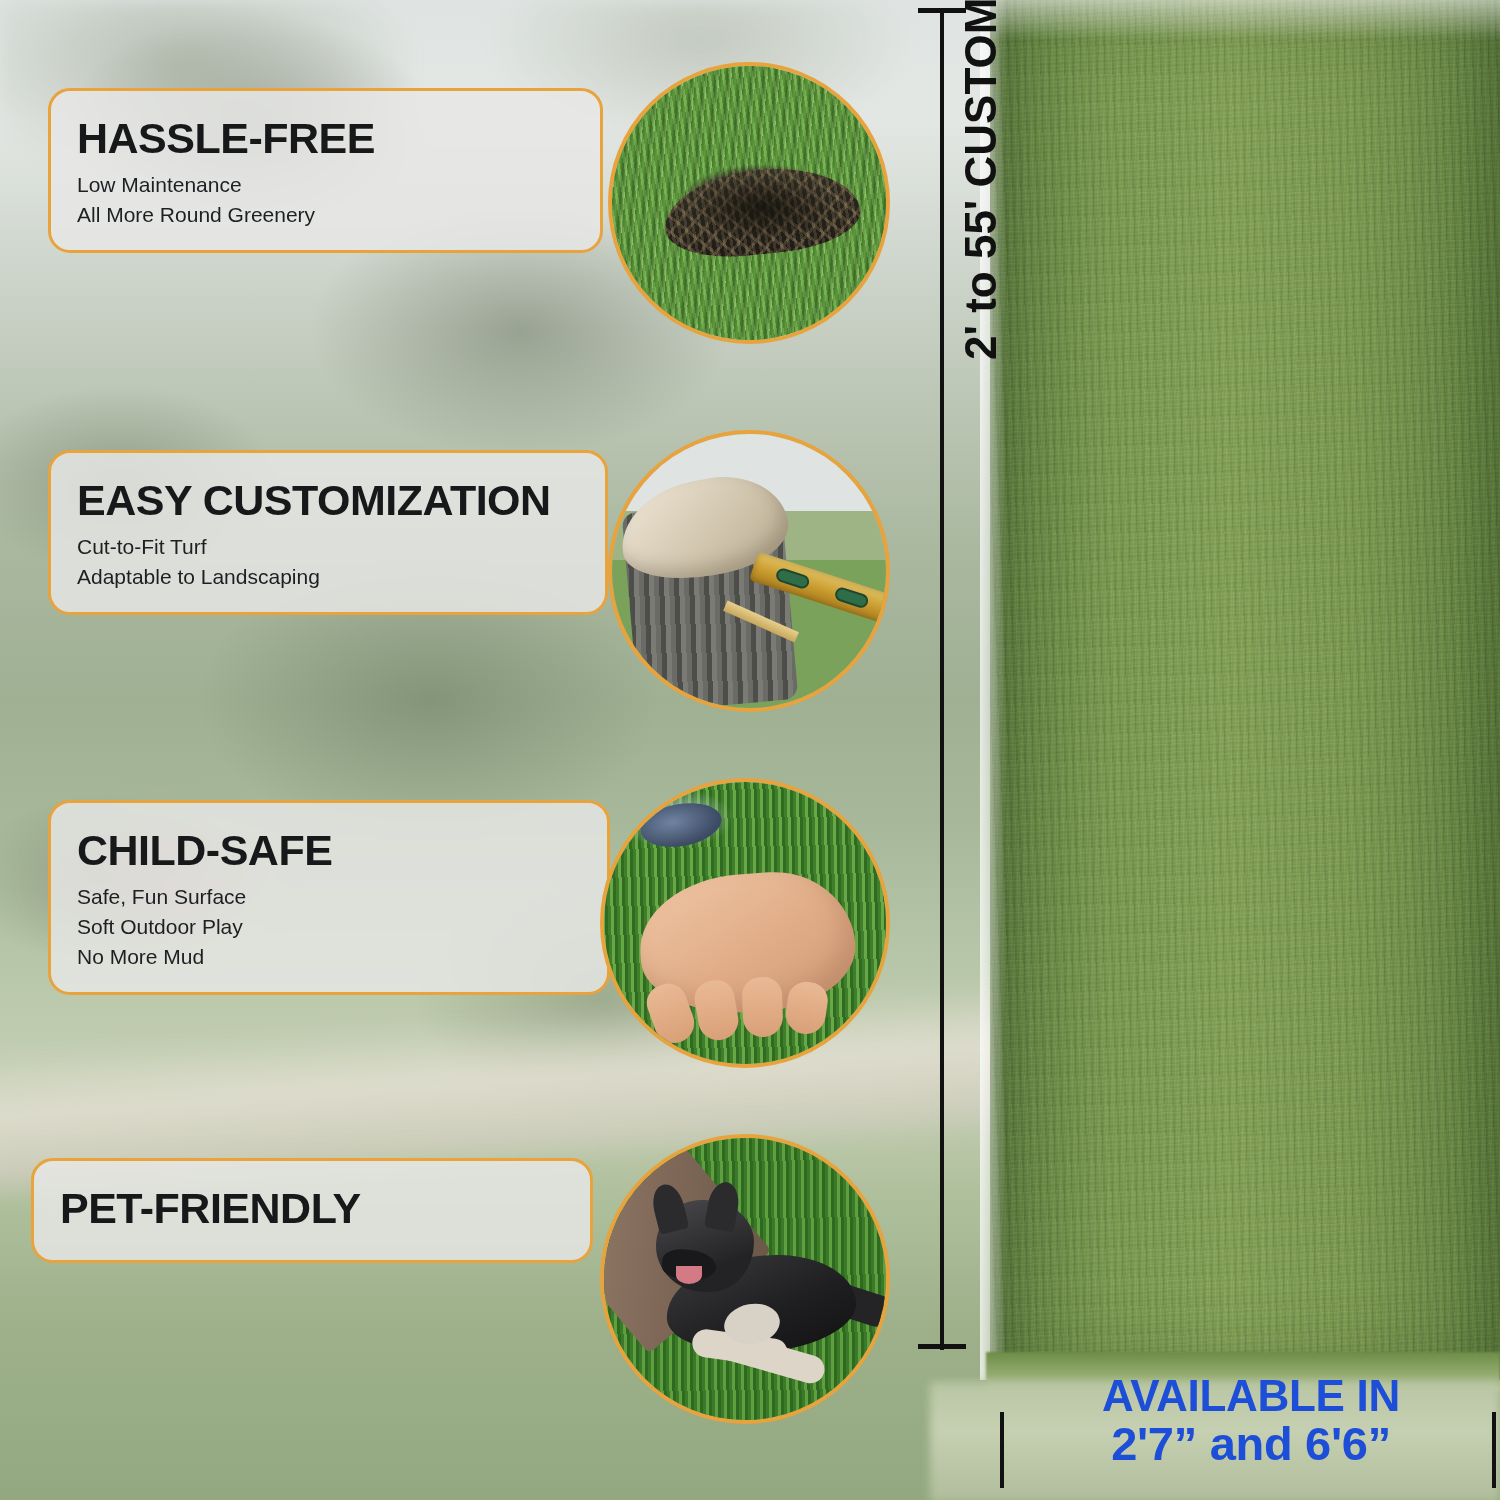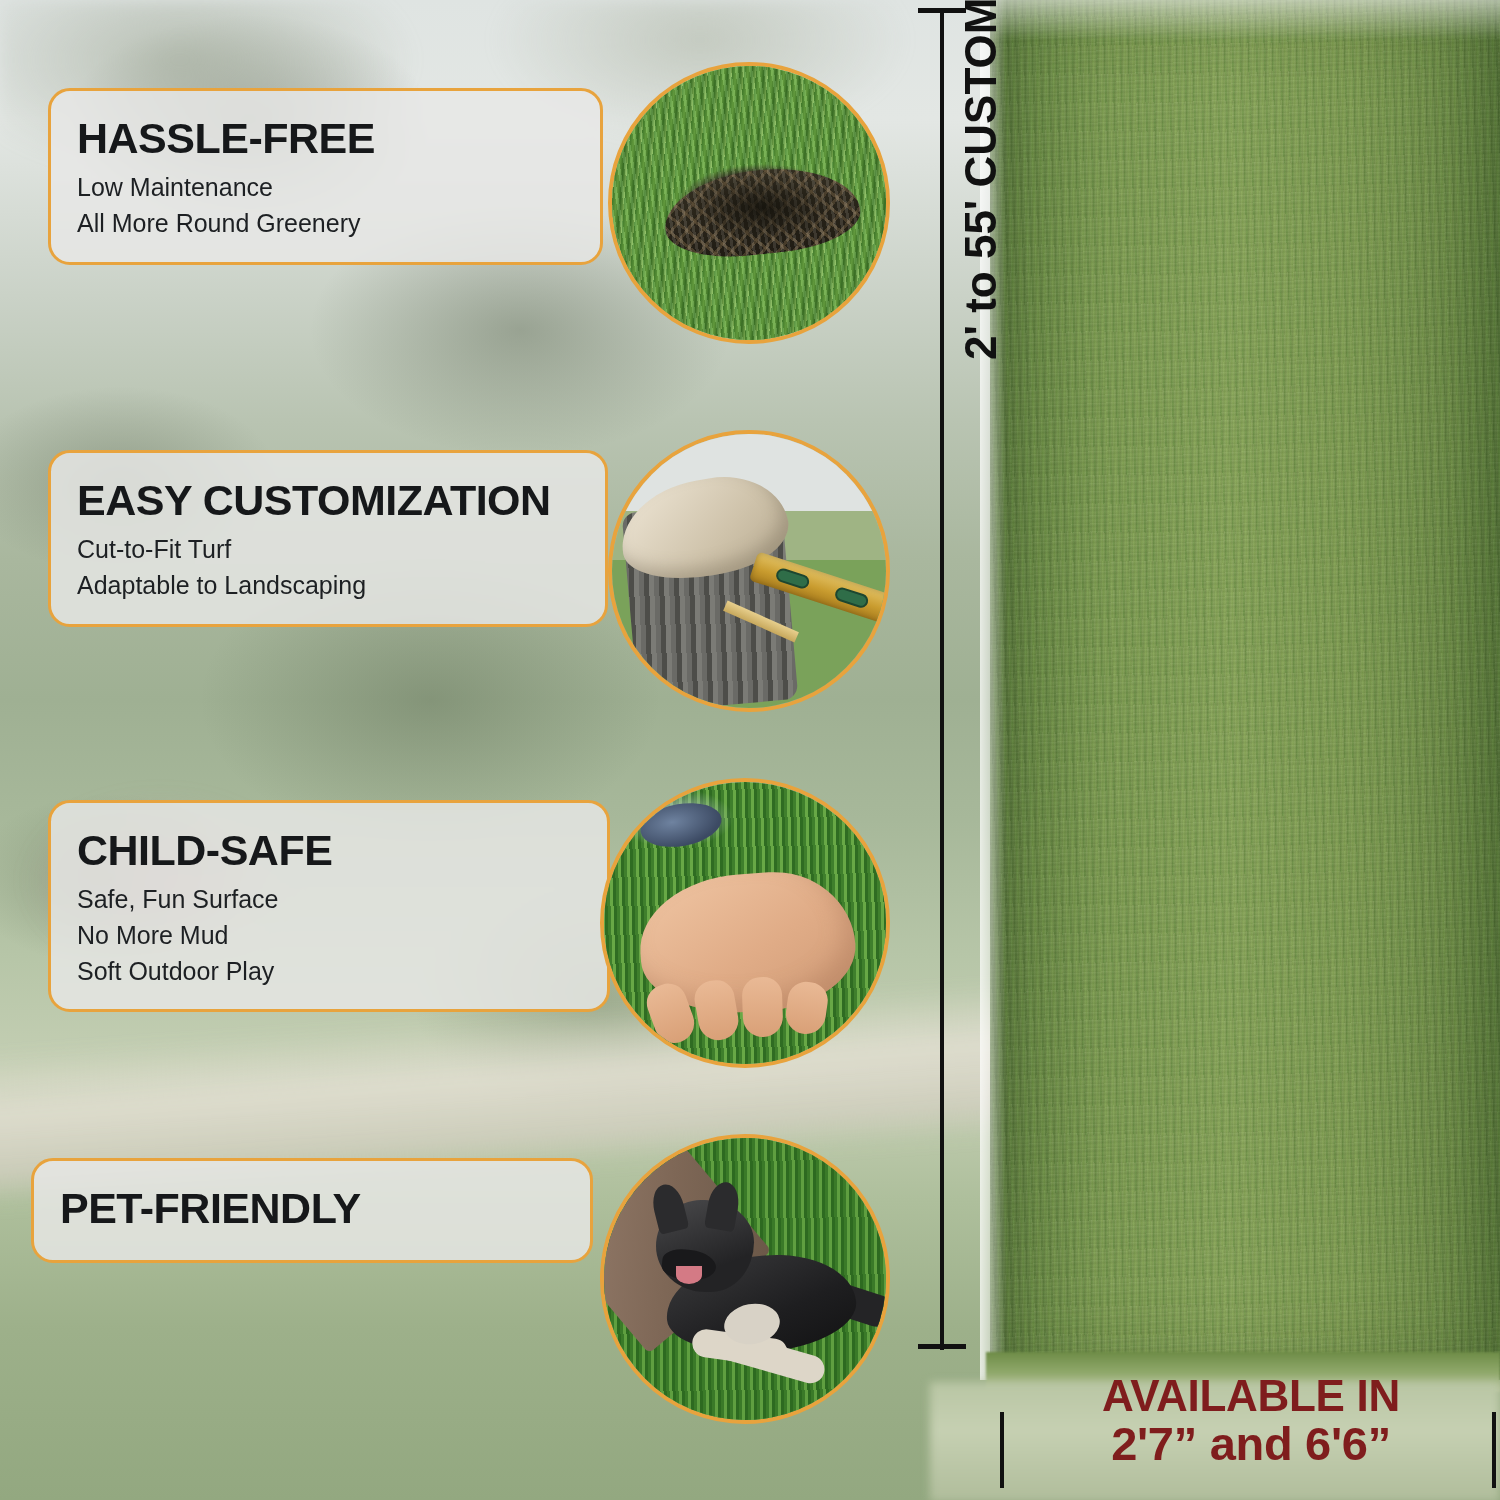--- a/index.html
+++ b/index.html
@@ -145,21 +145,21 @@
     letter-spacing: -0.5px;
     color: #16181a;
     font-family: "Liberation Sans", sans-serif;
   }
   .card ul {
     margin: 0;
     padding: 0;
     list-style: none;
   }
   .card li {
-    font-size: 25px;
+    font-size: 21px;
     line-height: 1.43;
     color: #1d2023;
     font-weight: 400;
     white-space: nowrap;
   }
 
   #card-hassle      { left: 48px;  top: 88px;   width: 555px; }
   #card-custom      { left: 48px;  top: 450px;  width: 560px; }
   #card-child       { left: 48px;  top: 800px;  width: 562px; }
   #card-pet         { left: 31px;  top: 1158px; width: 562px; }
@@ -384,21 +384,21 @@
     width: 4px;
     height: 76px;
     background: #111;
   }
   .avail {
     position: absolute;
     left: 1006px;
     top: 1374px;
     width: 490px;
     text-align: center;
-    color: #7f1d1d;
+    color: #1d4ed8;
   }
   .avail .l1 {
     font-size: 44px;
     font-weight: 800;
     line-height: 1.02;
     letter-spacing: -0.3px;
   }
   .avail .l2 {
     font-size: 47px;
     font-weight: 800;
@@ -435,22 +435,22 @@
     <ul>
       <li>Cut-to-Fit Turf</li>
       <li>Adaptable to Landscaping</li>
     </ul>
   </div>
 
   <div class="card" id="card-child">
     <h2>CHILD-SAFE</h2>
     <ul>
       <li>Safe, Fun Surface</li>
+      <li>Soft Outdoor Play</li>
       <li>No More Mud</li>
-      <li>Soft Outdoor Play</li>
     </ul>
   </div>
 
   <div class="card" id="card-pet">
     <h2>PET-FRIENDLY</h2>
   </div>
 
   <div class="bubble" id="bubble-1">
     <div class="inner">
       <div class="mesh"></div>

